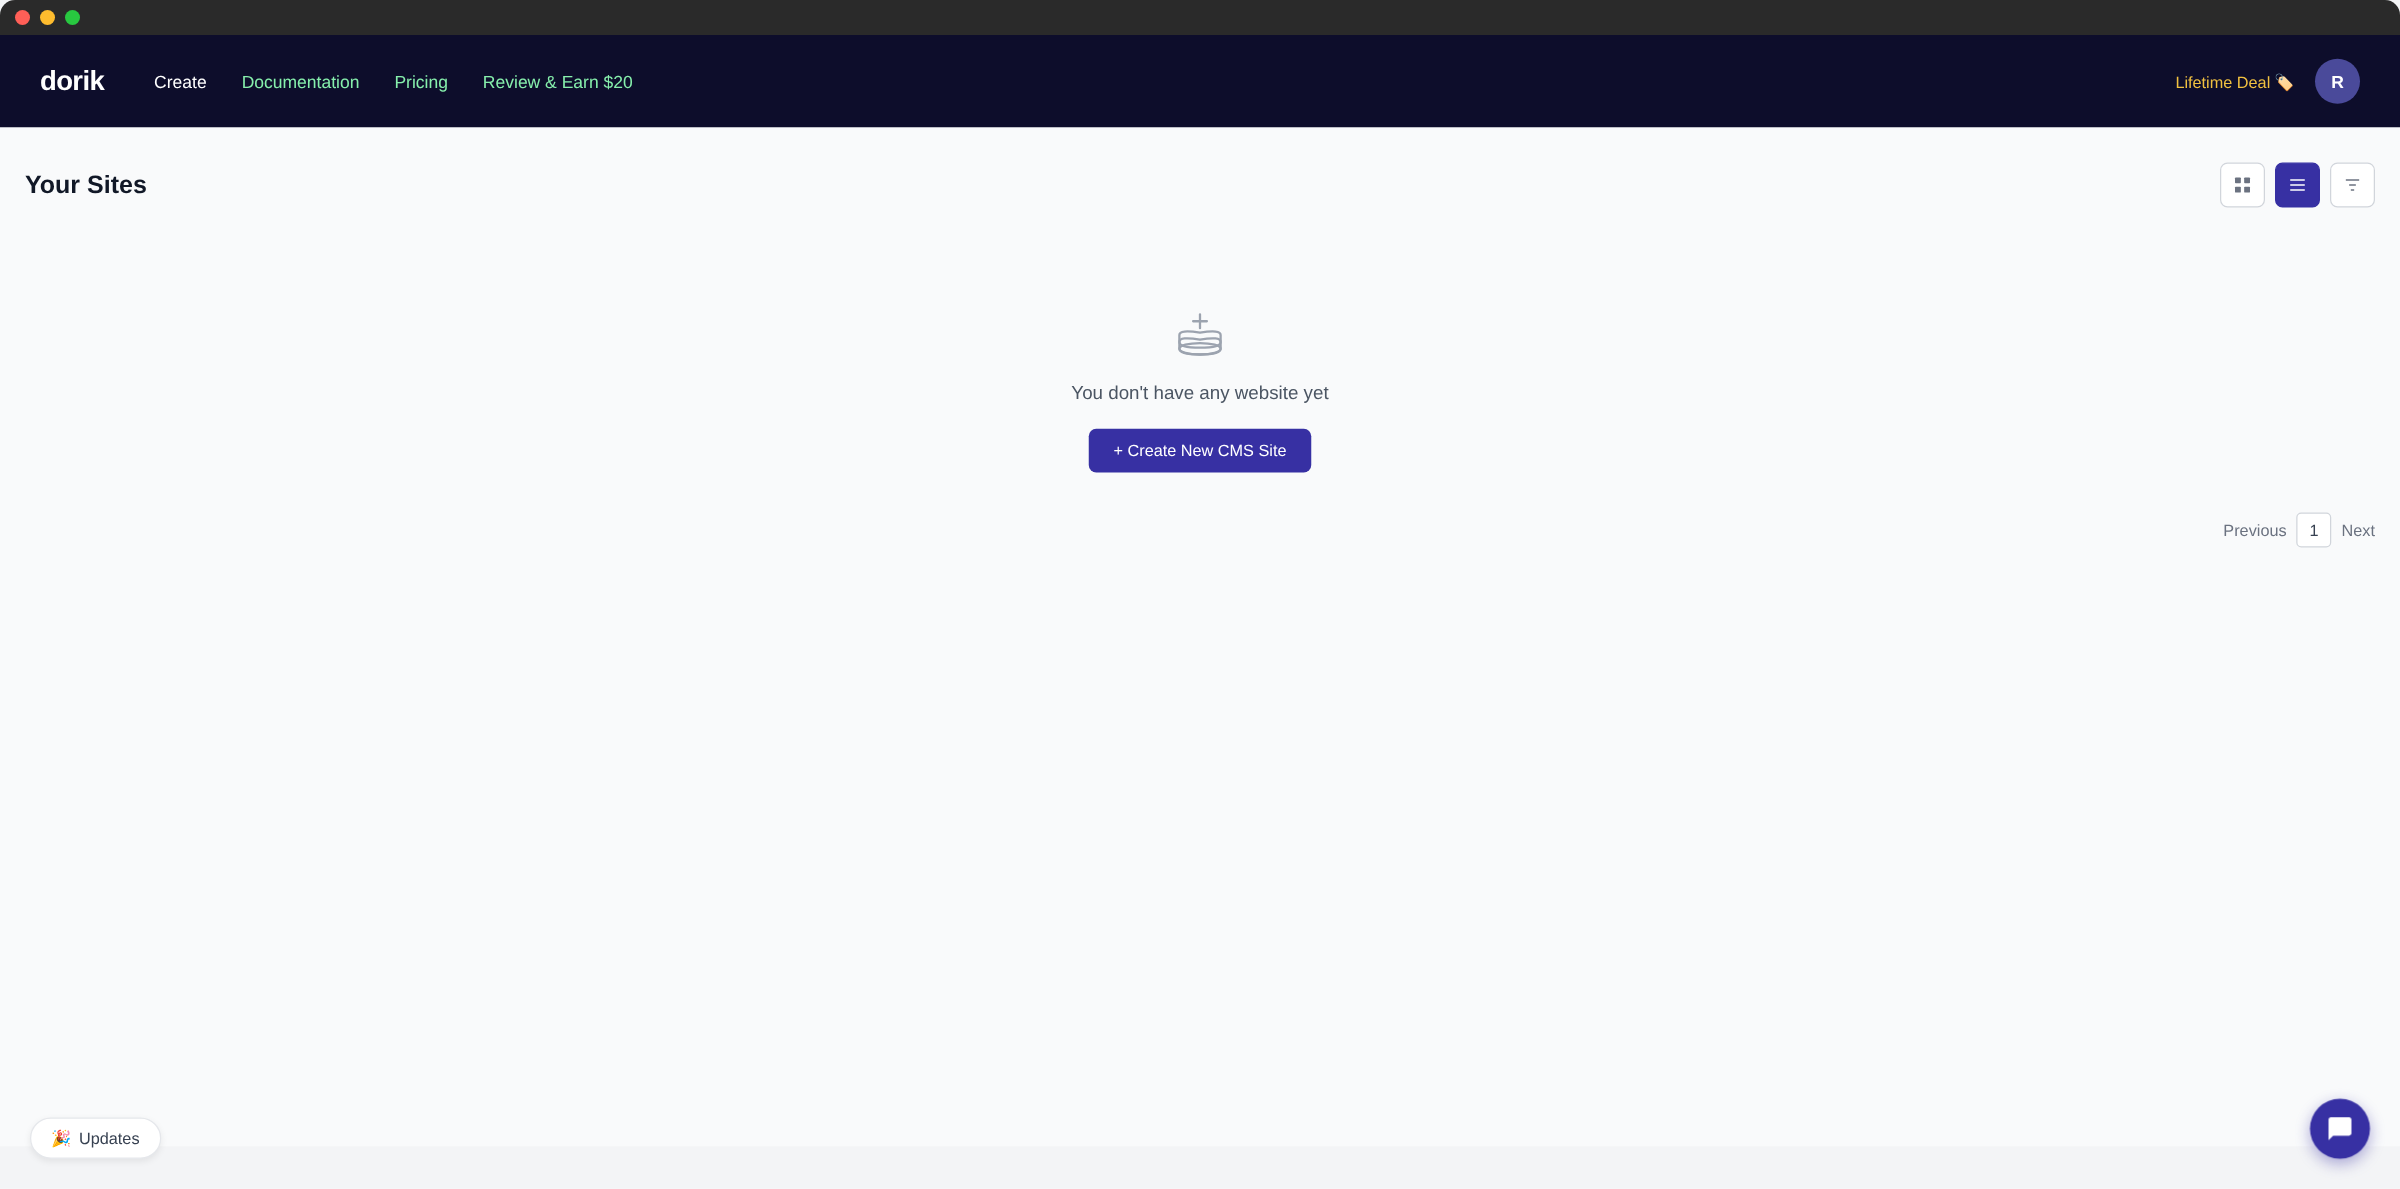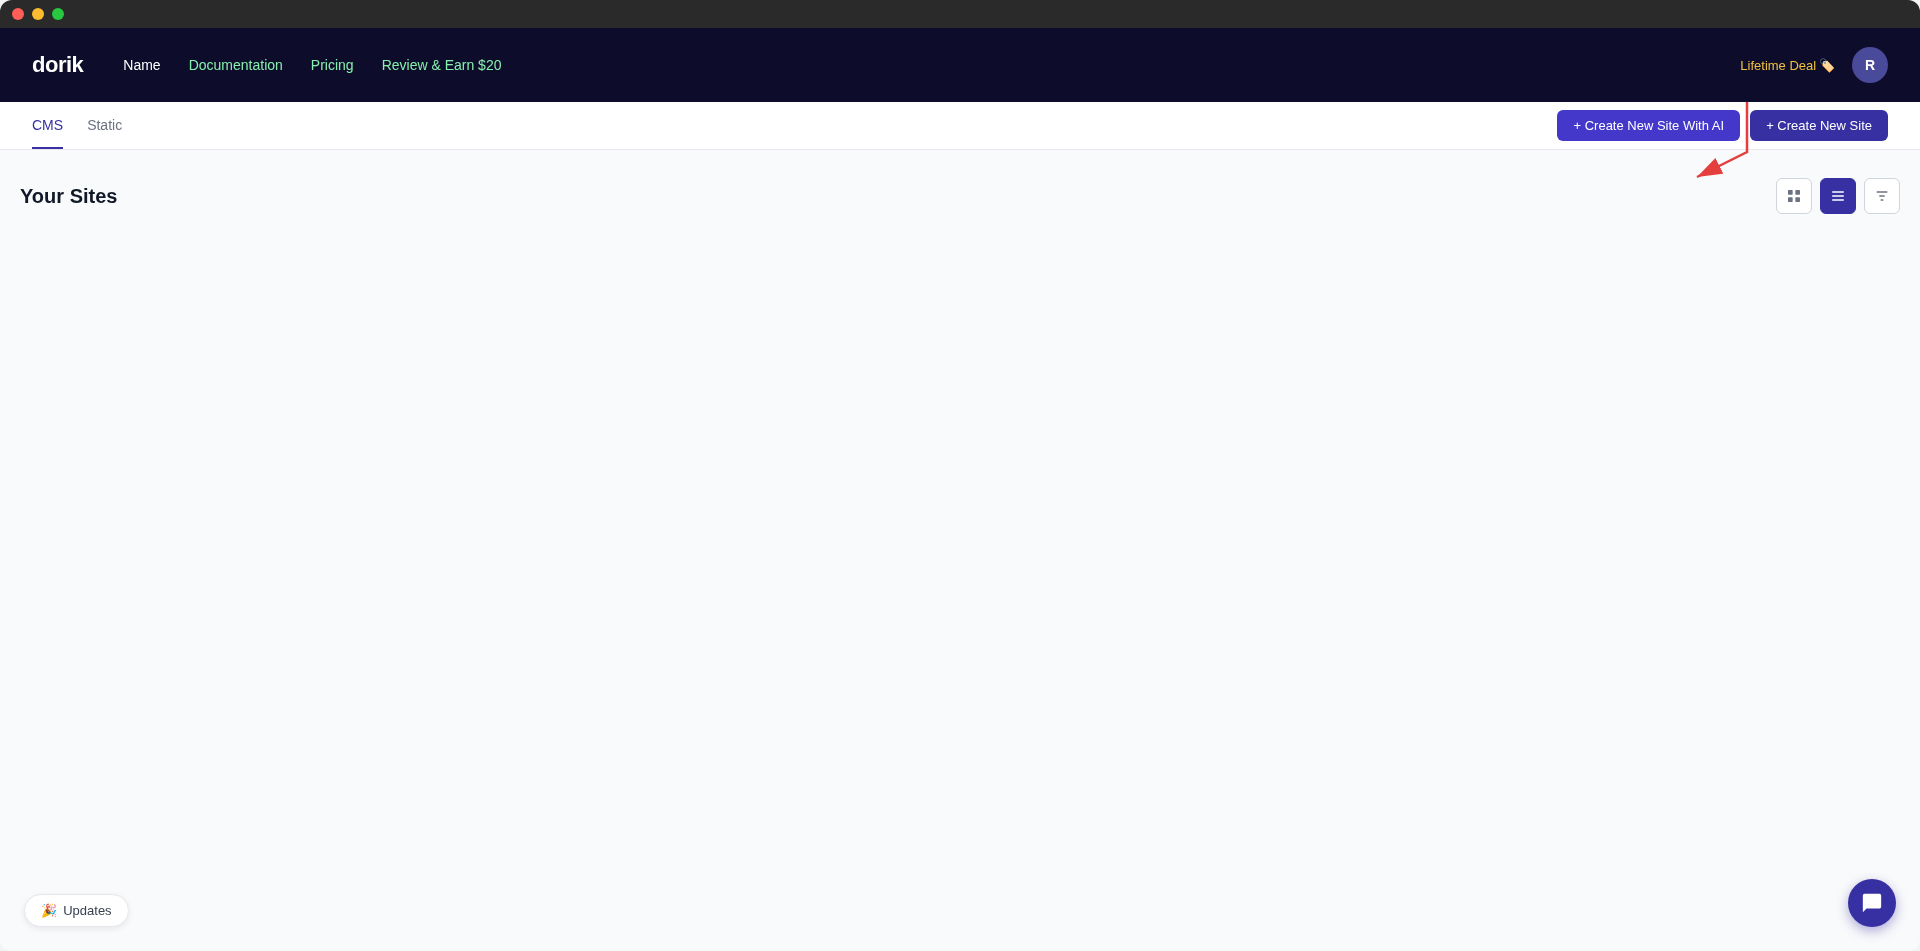--- a/index.html
+++ b/index.html
@@ -356,51 +356,31 @@
 
   <div class="title-bar">
     <div class="traffic-light close"></div>
     <div class="traffic-light minimize"></div>
     <div class="traffic-light maximize"></div>
   </div>
 
   <nav class="navbar">
     <span class="logo">dorik</span>
     <div class="nav-links">
-      <a class="nav-link active">Name</a>
+      <a class="nav-link active">Create</a>
       <a class="nav-link">Documentation</a>
       <a class="nav-link">Pricing</a>
       <a class="nav-link">Review &amp; Earn $20</a>
     </div>
     <div class="navbar-right">
       <div class="lifetime-deal">Lifetime Deal 🏷️</div>
       <div class="avatar">R</div>
     </div>
   </nav>
 
-  <div class="subheader">
-    <div class="tab active">CMS</div>
-    <div class="tab">Static</div>
-
-    <div class="subheader-right">
-      <div class="subheader-actions">
-        <button class="btn-ai">+ Create New Site With AI</button>
-        <button class="btn-create">+ Create New Site</button>
-
-        <svg class="annotation-arrow" width="120" height="90" viewBox="0 0 120 90">
-          <defs>
-            <marker id="arrowhead" markerWidth="10" markerHeight="7" refX="10" refY="3.5" orient="auto">
-              <polygon points="0 0, 10 3.5, 0 7" fill="#e53e3e"></polygon>
-            </marker>
-          </defs>
-          <path d="M 60 0 L 60 50 L 10 75" stroke="#e53e3e" stroke-width="2.5" fill="none" marker-end="url(#arrowhead)"></path>
-        </svg>
-      </div>
-    </div>
-  </div>
 
   <div class="content">
     <div class="content-header">
       <h1 class="page-title">Your Sites</h1>
       <div class="content-controls">
         <div class="view-btn">
           <svg width="16" height="16" viewBox="0 0 24 24" fill="currentColor">
             <rect x="3" y="3" width="7" height="7" rx="1"></rect>
               <rect x="14" y="3" width="7" height="7" rx="1"></rect>
             <rect x="3" y="14" width="7" height="7" rx="1"></rect>
@@ -417,21 +397,41 @@
         <div class="view-btn">
           <svg width="16" height="16" viewBox="0 0 24 24" fill="none" stroke="currentColor" stroke-width="2">
             <line x1="4" y1="6" x2="20" y2="6"></line>
               <line x1="8" y1="12" x2="16" y2="12"></line>
               <line x1="10" y1="18" x2="14" y2="18"></line>
           </svg>
         </div>
       </div>
     </div>
 
-
+    <div class="empty-state">
+      <div class="empty-icon stack-icon">
+        <svg width="52" height="48" viewBox="0 0 52 48" fill="none">
+
+          <ellipse cx="26" cy="36" rx="18" ry="5" fill="none" stroke="#9ca3af" stroke-width="2"></ellipse>
+          <path d="M8 30 Q8 25 26 28 Q44 25 44 30 L44 36 Q44 41 26 41 Q8 41 8 36 Z" fill="none" stroke="#9ca3af" stroke-width="2"></path>
+          <path d="M8 24 Q8 19 26 22 Q44 19 44 24 L44 30 Q44 35 26 35 Q8 35 8 30 Z" fill="none" stroke="#9ca3af" stroke-width="2"></path>
+
+          <line x1="26" y1="6" x2="26" y2="18" stroke="#9ca3af" stroke-width="2" stroke-linecap="round"></line>
+          <line x1="20" y1="12" x2="32" y2="12" stroke="#9ca3af" stroke-width="2" stroke-linecap="round"></line>
+        </svg>
+      </div>
+      <p class="empty-text">You don't have any website yet</p>
+      <button class="btn-create-cms">+ Create New CMS Site</button>
+    </div>
+
+    <div class="pagination">
+      <span class="page-prev">Previous</span>
+      <div class="page-num">1</div>
+      <span class="page-next">Next</span>
+    </div>
   </div>
 
   <button class="updates-btn">
     <span>🎉</span>
     <span>Updates</span>
   </button>
 
   <div class="chat-btn">
     <svg width="22" height="22" viewBox="0 0 24 24" fill="white">
       <path d="M20 2H4c-1.1 0-2 .9-2 2v18l4-4h14c1.1 0 2-.9 2-2V4c0-1.1-.9-2-2-2z"></path>

